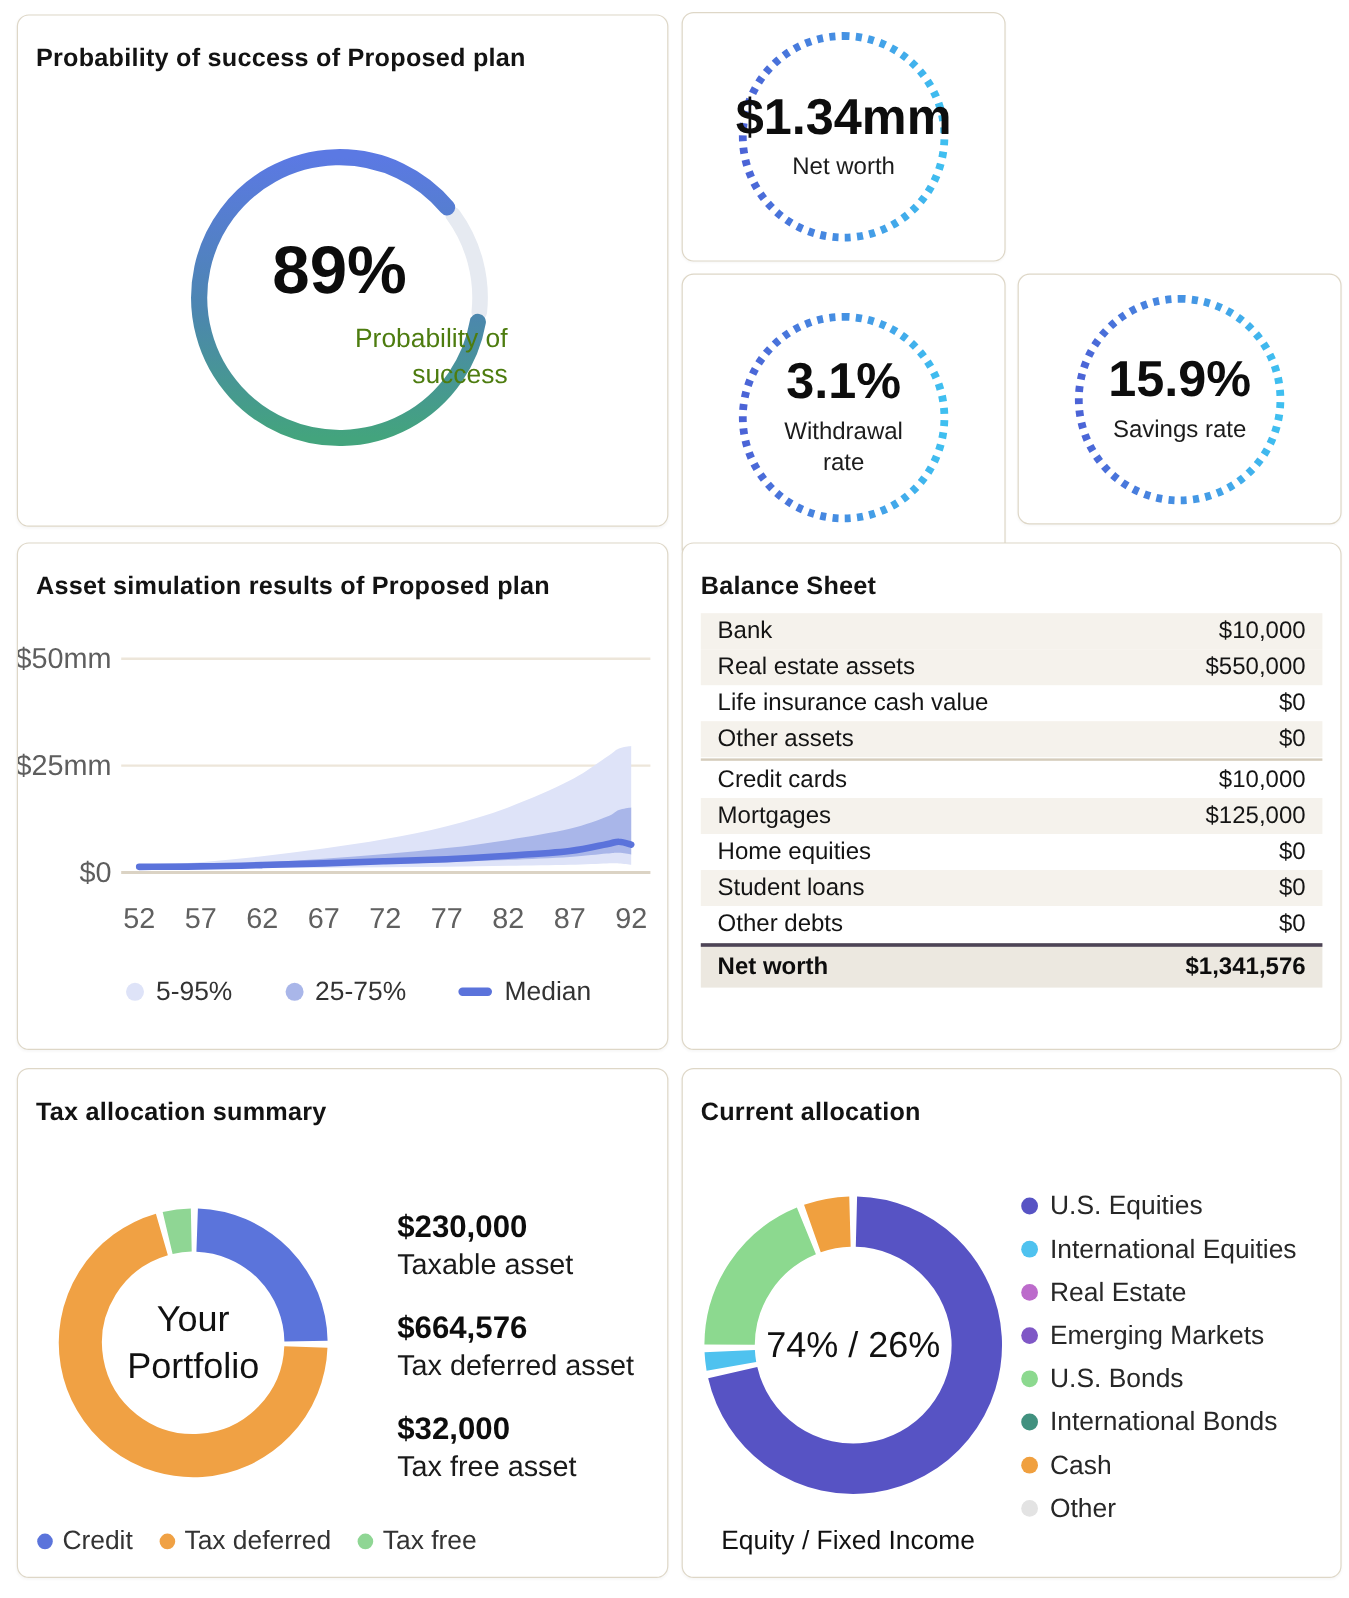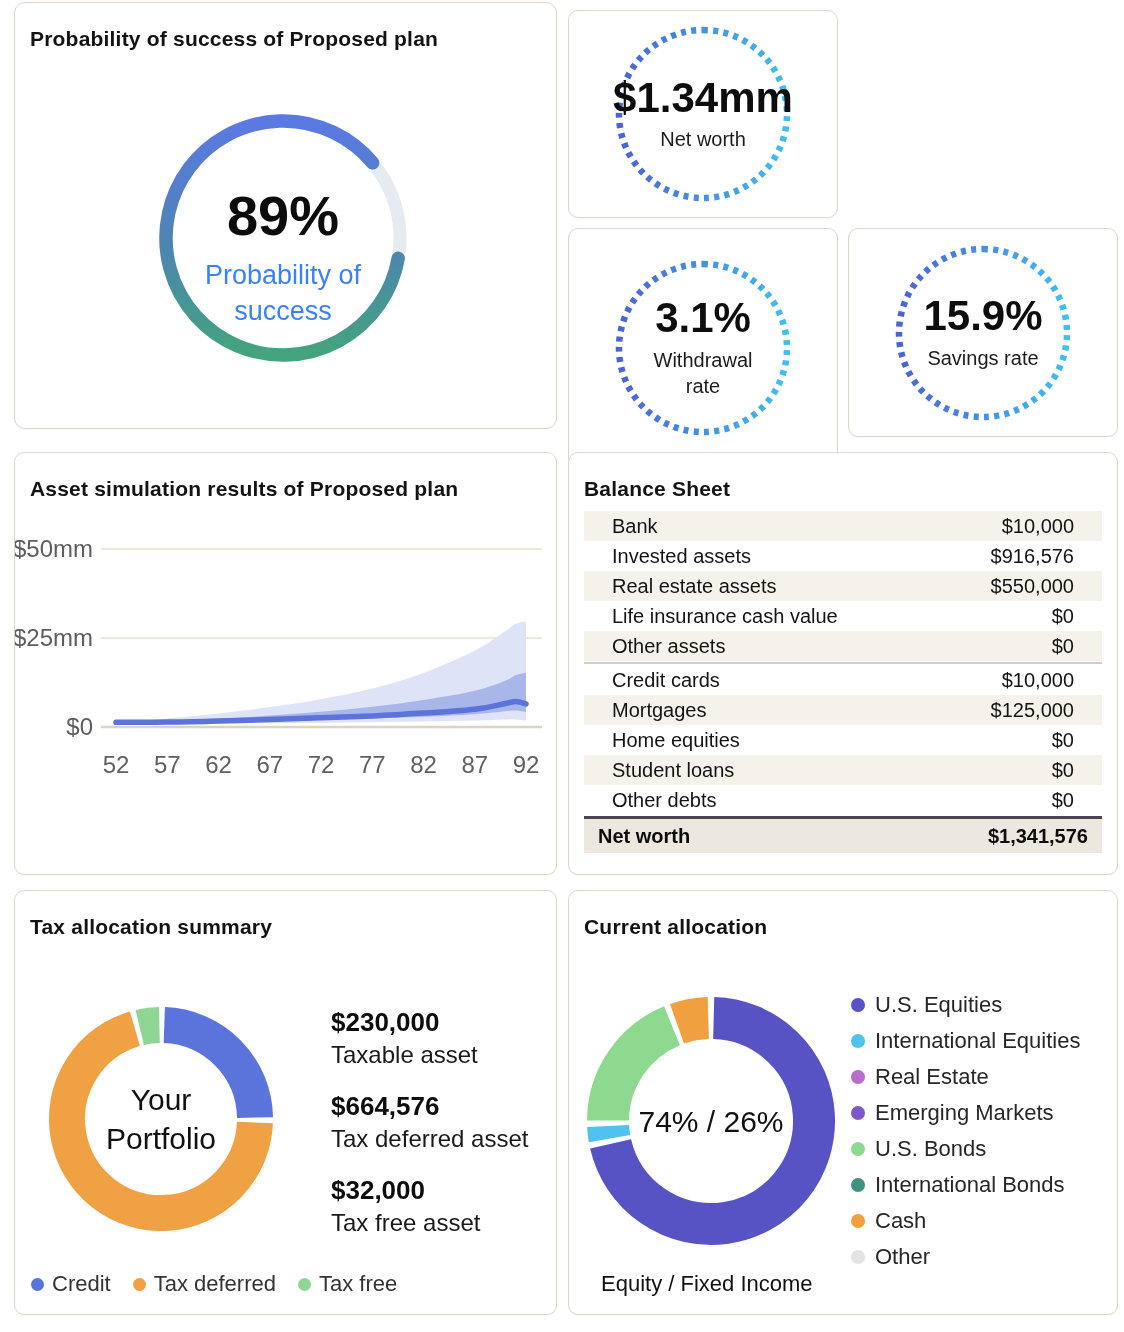--- a/index.html
+++ b/index.html
@@ -2,51 +2,51 @@
 <html><head>
 <meta charset="utf-8">
 <style>
   html,body{margin:0;padding:0;background:#fff;font-family:"Liberation Sans",sans-serif;}
   #app{position:relative;width:1124px;height:1332px;background:#fff;overflow:hidden;}
   .card{position:absolute;background:#fff;border:1px solid #DED7C7;border-radius:10px;box-sizing:border-box;box-shadow:0 1px 2px rgba(0,0,0,.03);}
   .card-title{position:absolute;left:15px;top:24px;margin:0;font-size:21px;font-weight:700;color:#131313;letter-spacing:.2px;}
   .pre{white-space:pre-line;}
 
   
-  #card-prob {left:14px; top:2px;  width:543px; height:427px;border-radius:11px;}
+  #card-prob {left:14px; top:12px;  width:543px; height:427px;}
   #card-statA{left:568px;top:10px;  width:270px; height:208px;}
   #card-statB{left:848px;top:10px;  width:270px; height:208px;}
   #card-statC{left:568px;top:228px; width:270px; height:239px;padding-left:28px;}
   #card-statD{left:848px;top:228px; width:270px; height:209px;}
   #card-sim  {left:14px; top:452px; width:543px; height:423px;}
   #card-bs   {left:568px;top:452px; width:550px; height:423px;}
   #card-tax  {left:14px; top:890px; width:543px; height:425px;}
   #card-alloc{left:568px;top:890px; width:550px; height:425px;}
 
   
   .gauge-svg{position:absolute;left:0;top:0;}
   .gauge-value{position:absolute;left:268px;top:212px;transform:translate(-50%,-50%);font-size:56px;font-weight:700;color:#0c0c0c;}
-  .gauge-caption{position:absolute;left:268px;top:254px;transform:translateX(-50%);width:280px;text-align:center;font-size:27px;color:#3b82f6;line-height:1.35;}
+  .gauge-caption{position:absolute;left:268px;top:254px;transform:translateX(-50%);width:280px;text-align:right;font-size:22px;color:#4d7c0f;line-height:1.35;}
 
   
   .ring-svg{position:absolute;left:50%;top:50%;transform:translate(-50%,-50%);}
   .stat-inner{position:absolute;inset:0;display:flex;flex-direction:column;align-items:center;justify-content:center;text-align:center;}
   .stat-value{font-size:42px;font-weight:700;color:#0d0d0d;line-height:1.05;}
   .stat-label{font-size:20px;color:#1c1c1c;line-height:1.3;margin-top:6px;}
 
   
   #sim-svg{position:absolute;left:0;top:0;}
   .chart-legend{position:absolute;left:90px;top:360px;display:flex;align-items:center;gap:44px;}
   .legend-item{display:flex;align-items:center;gap:10px;font-size:22px;color:#333;}
   .legend-dot{border-radius:50%;display:inline-block;}
   .legend-dash{width:28px;height:7px;border-radius:4px;display:inline-block;}
 
   
   #bs-table{position:absolute;left:15px;right:15px;top:58px;}
-  .bs-row{display:flex;justify-content:space-between;align-items:center;height:30px;padding:0 28px;font-size:20px;color:#141414;}
+  .bs-row{display:flex;justify-content:space-between;align-items:center;height:30px;padding:0 14px;font-size:20px;color:#141414;}
   .bs-row.alt{background:#F5F2EC;}
   .bs-divider{height:2px;background:#D5CCBB;margin:1px 0;}
   .bs-total{display:flex;justify-content:space-between;align-items:center;height:34px;padding:0 14px;font-size:20px;font-weight:700;color:#0d0d0d;background:#ECE8E0;border-top:3px solid #4D4456;margin-top:1px;}
 
   
   .donut-svg{position:absolute;left:0;top:0;}
   .donut-center{position:absolute;transform:translate(-50%,-50%);text-align:center;font-size:30px;color:#111;line-height:1.3;}
   #tax-center{left:146px;top:228px;}
   #alloc-center{left:142px;top:230px;white-space:nowrap;}
   #tax-values{position:absolute;left:316px;top:116px;}
@@ -133,32 +133,42 @@
         <text x="254.75" y="320" text-anchor="middle" font-size="24" fill="#606060" font-family="Liberation Sans, sans-serif">67</text>
         <text x="306" y="320" text-anchor="middle" font-size="24" fill="#606060" font-family="Liberation Sans, sans-serif">72</text>
         <text x="357.25" y="320" text-anchor="middle" font-size="24" fill="#606060" font-family="Liberation Sans, sans-serif">77</text>
         <text x="408.5" y="320" text-anchor="middle" font-size="24" fill="#606060" font-family="Liberation Sans, sans-serif">82</text>
         <text x="459.75" y="320" text-anchor="middle" font-size="24" fill="#606060" font-family="Liberation Sans, sans-serif">87</text>
         <text x="511" y="320" text-anchor="middle" font-size="24" fill="#606060" font-family="Liberation Sans, sans-serif">92</text>
         <path d="M 101 268.66 C 109.5 268.1 135.2 266.8 152.3 265.5 C 169.3 264.1 186.4 262.4 203.5 260.5 C 220.6 258.6 237.7 256.4 254.8 254.1 C 271.8 251.7 288.9 249.3 306.0 246.2 C 323.1 243.1 340.2 239.9 357.3 235.6 C 374.3 231.2 391.4 226.2 408.5 219.9 C 425.6 213.5 446.1 204.5 459.8 197.5 C 473.4 190.5 483.7 182.3 490.5 177.9 C 497.3 173.4 497.3 172.3 500.8 170.8 C 504.2 169.2 509.3 169.0 511.0 168.6 L 511 267.592 C 509.3 267.4 504.2 266.7 500.8 266.5 C 497.3 266.3 497.3 266.3 490.5 266.5 C 483.7 266.7 473.4 267.3 459.8 267.6 C 446.1 267.9 425.6 268.2 408.5 268.5 C 391.4 268.7 374.3 269.0 357.3 269.2 C 340.2 269.4 323.1 269.6 306.0 269.7 C 288.9 269.9 271.8 270.0 254.8 270.1 C 237.7 270.2 220.6 270.2 203.5 270.3 C 186.4 270.3 169.3 270.5 152.3 270.4 C 135.2 270.4 109.5 270.1 101.0 270.1 Z" fill="#DEE3F8"></path>
         <path d="M 101 269.372 C 109.5 269.1 135.2 268.5 152.3 267.9 C 169.3 267.4 186.4 266.7 203.5 265.8 C 220.6 264.9 237.7 263.8 254.8 262.6 C 271.8 261.4 288.9 260.2 306.0 258.7 C 323.1 257.2 340.2 255.7 357.3 253.7 C 374.3 251.8 391.4 249.6 408.5 246.9 C 425.6 244.3 446.1 240.9 459.8 237.7 C 473.4 234.5 483.7 230.3 490.5 227.7 C 497.3 225.1 497.3 223.3 500.8 222.0 C 504.2 220.7 509.3 220.2 511.0 219.9 L 511 259.048 C 509.3 258.8 504.2 257.7 500.8 257.6 C 497.3 257.5 497.3 257.7 490.5 258.3 C 483.7 258.9 473.4 260.3 459.8 261.2 C 446.1 262.1 425.6 263.0 408.5 263.7 C 391.4 264.4 374.3 264.9 357.3 265.5 C 340.2 266.0 323.1 266.5 306.0 266.9 C 288.9 267.3 271.8 267.6 254.8 267.9 C 237.7 268.3 220.6 268.7 203.5 269.0 C 186.4 269.3 169.3 269.4 152.3 269.6 C 135.2 269.7 109.5 269.7 101.0 269.7 Z" fill="#A9B6E9"></path>
         <path d="M 101 269.372 C 109.5 269.3 135.2 269.3 152.3 269.0 C 169.3 268.8 186.4 268.4 203.5 267.9 C 220.6 267.5 237.7 267.1 254.8 266.5 C 271.8 266.0 288.9 265.3 306.0 264.7 C 323.1 264.2 340.2 263.7 357.3 263.0 C 374.3 262.2 391.4 261.2 408.5 260.1 C 425.6 259.0 446.1 257.8 459.8 256.2 C 473.4 254.6 483.7 251.8 490.5 250.5 C 497.3 249.2 497.3 248.3 500.8 248.4 C 504.2 248.4 509.3 250.4 511.0 250.9 " stroke="#5B73DB" stroke-width="5.5" fill="none" stroke-linecap="round" stroke-linejoin="round"></path>
       </svg>
+    <div class="chart-legend" id="sim-legend">
+        <div class="legend-item">
+          <span class="legend-dot" style="width: 15px; height: 15px; background: rgb(222, 227, 248);"></span>
+          <span>5-95%</span>
+        </div>
+        <div class="legend-item">
+          <span class="legend-dot" style="width: 15px; height: 15px; background: rgb(169, 182, 233);"></span>
+          <span>25-75%</span>
+        </div>
+        <div class="legend-item">
+          <span class="legend-dash" style="background: rgb(91, 115, 219);"></span>
+          <span>Median</span>
+        </div>
+      </div>
   </section>
 
   <section class="card" id="card-bs">
     <h2 class="card-title">Balance Sheet</h2>
     <div id="bs-table">
         <div class="bs-row alt">
           <span>Bank</span>
           <span>$10,000</span>
-        </div>
-        <div class="bs-row">
-          <span>Invested assets</span>
-          <span>$916,576</span>
         </div>
         <div class="bs-row alt">
           <span>Real estate assets</span>
           <span>$550,000</span>
         </div>
         <div class="bs-row">
           <span>Life insurance cash value</span>
           <span>$0</span>
         </div>
         <div class="bs-row alt">

